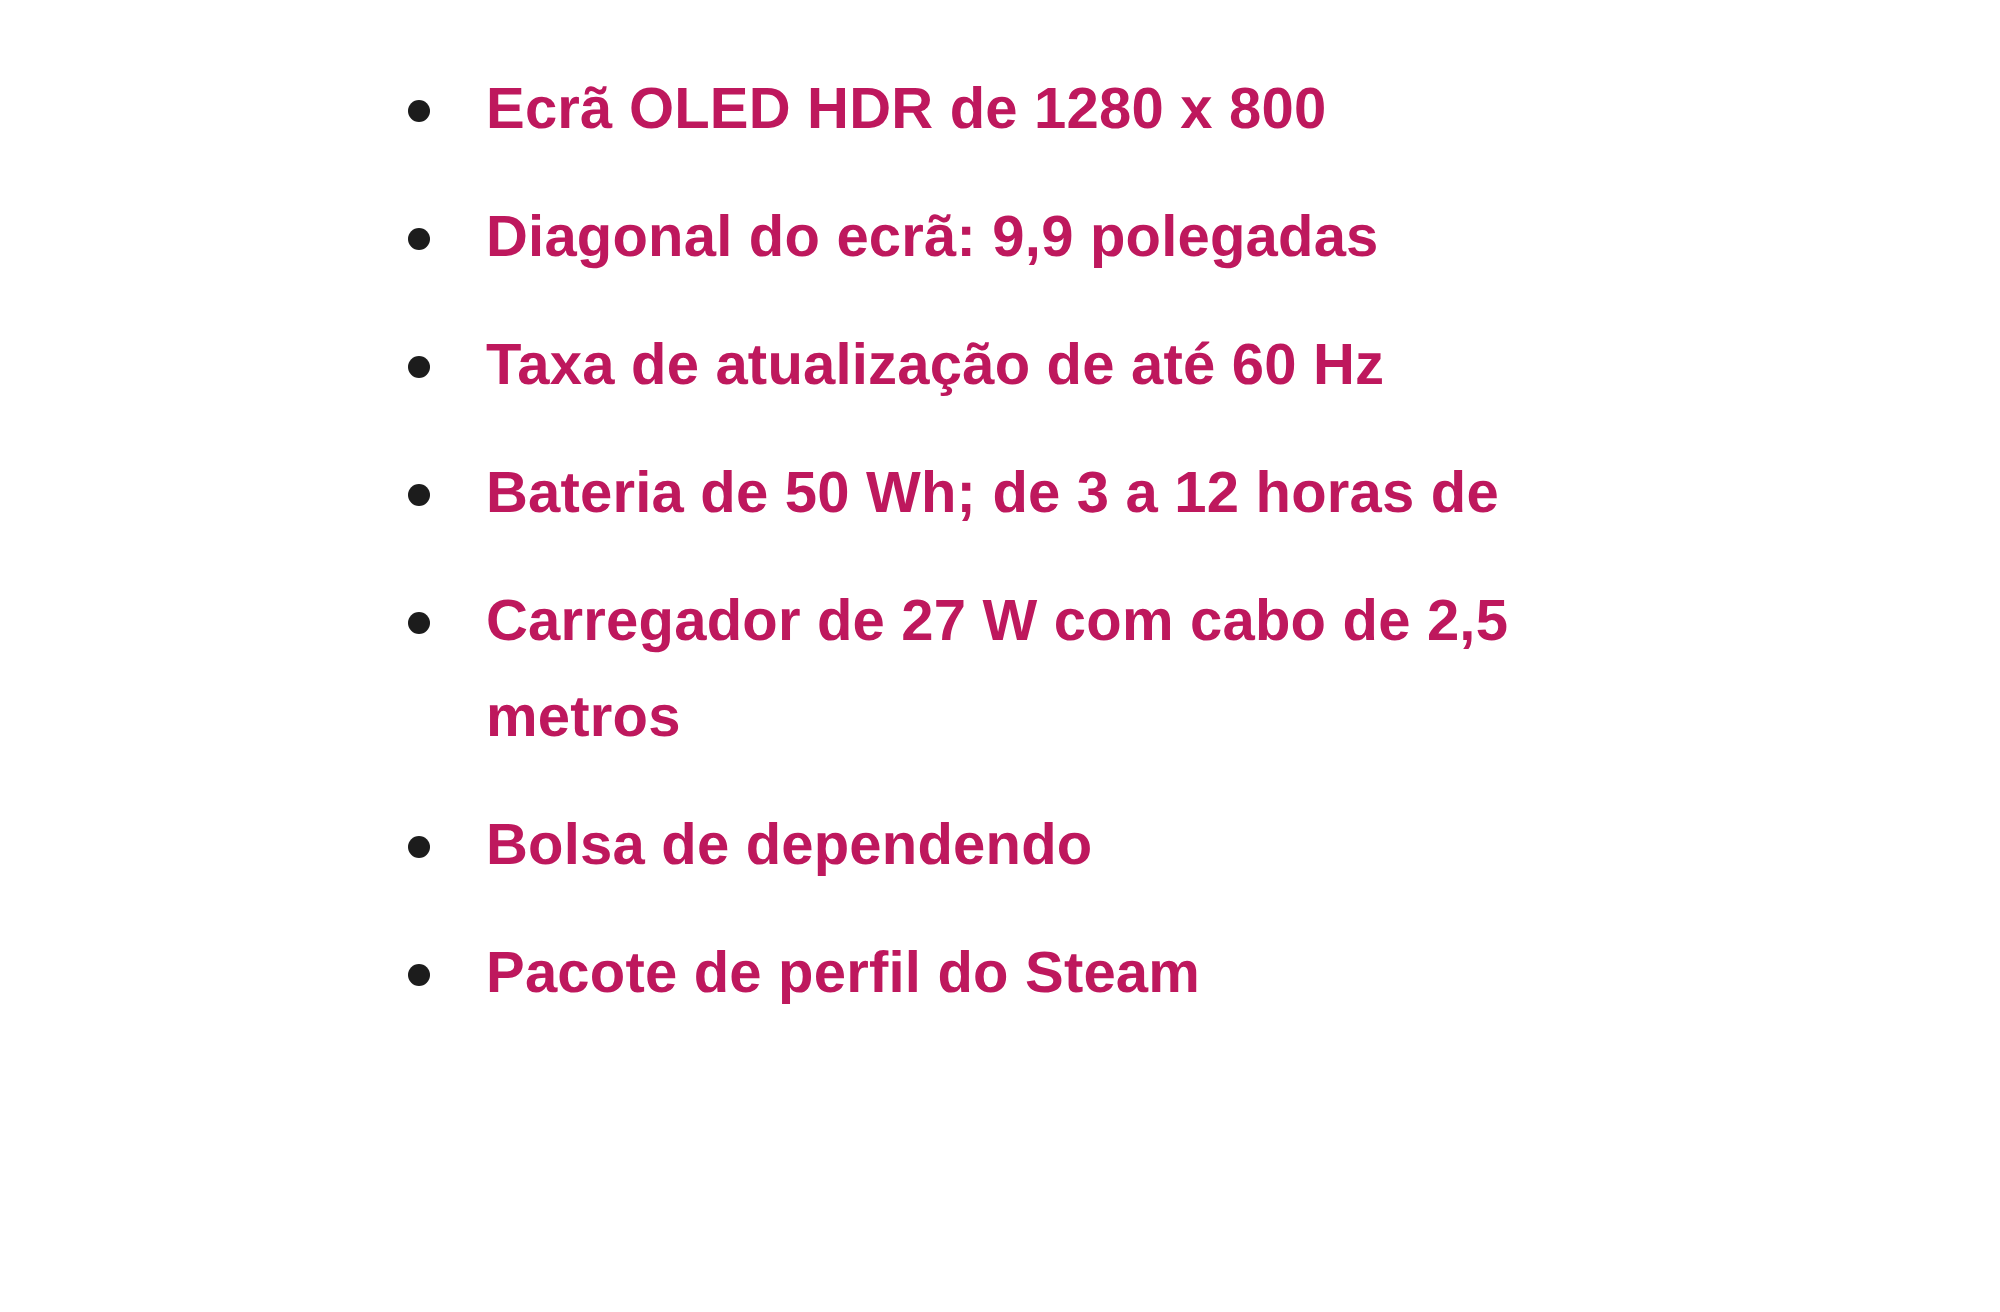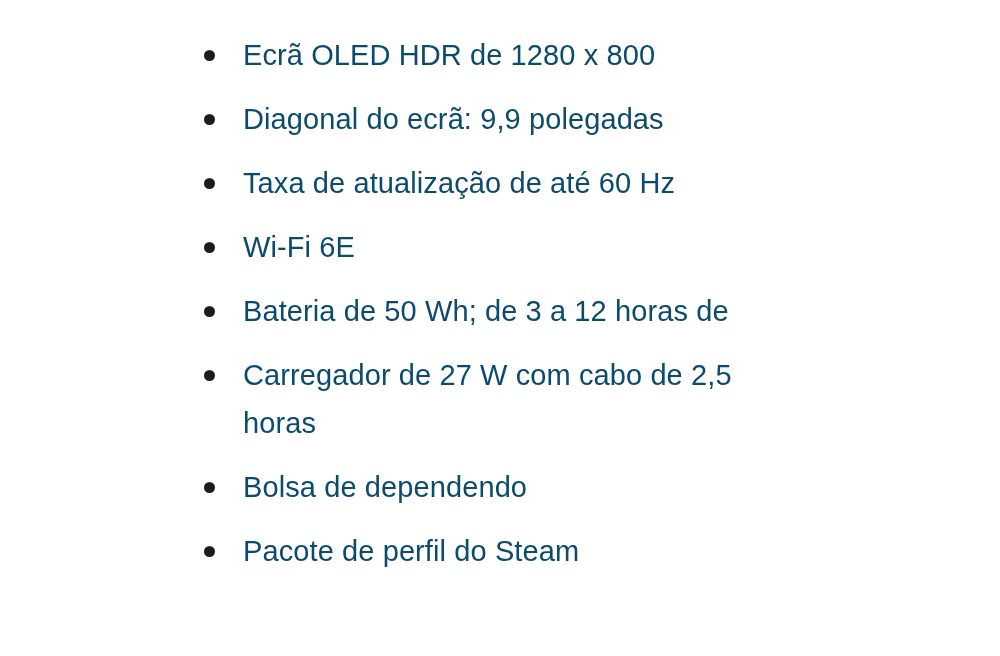--- a/index.html
+++ b/index.html
@@ -20,24 +20,24 @@
     top: 31px;
     width: 660px;
     list-style: none;
     margin: 0;
     padding: 0;
   }
   .spec-item {
     position: relative;
     padding-left: 39px;
     margin-bottom: 16px;
-    color: #0c4a6e;
+    color: #be185d;
     font-size: 29px;
     line-height: 48px;
-    font-weight: 400;
+    font-weight: 700;
     letter-spacing: 0.1px;
   }
   .spec-item:last-child {
     margin-bottom: 10px;
   }
   .bullet {
     position: absolute;
     left: 0;
     top: 19px;
     width: 11px;
@@ -60,30 +60,26 @@
   <li class="spec-item">
     <span class="bullet"></span>
     <div class="line">Diagonal do ecrã: 9,9 polegadas</div>
   </li>
   <li class="spec-item">
     <span class="bullet"></span>
     <div class="line">Taxa de atualização de até 60 Hz</div>
   </li>
   <li class="spec-item">
     <span class="bullet"></span>
-    <div class="line">Wi-Fi 6E</div>
-  </li>
-  <li class="spec-item">
-    <span class="bullet"></span>
     <div class="line">Bateria de 50 Wh; de 3 a 12 horas de</div>
   </li>
   <li class="spec-item">
     <span class="bullet"></span>
     <div class="line">Carregador de 27 W com cabo de 2,5</div>
-    <div class="line">horas</div>
+    <div class="line">metros</div>
   </li>
   <li class="spec-item">
     <span class="bullet"></span>
     <div class="line">Bolsa de dependendo</div>
   </li>
   <li class="spec-item">
     <span class="bullet"></span>
     <div class="line">Pacote de perfil do Steam</div>
   </li>
 </ul>

